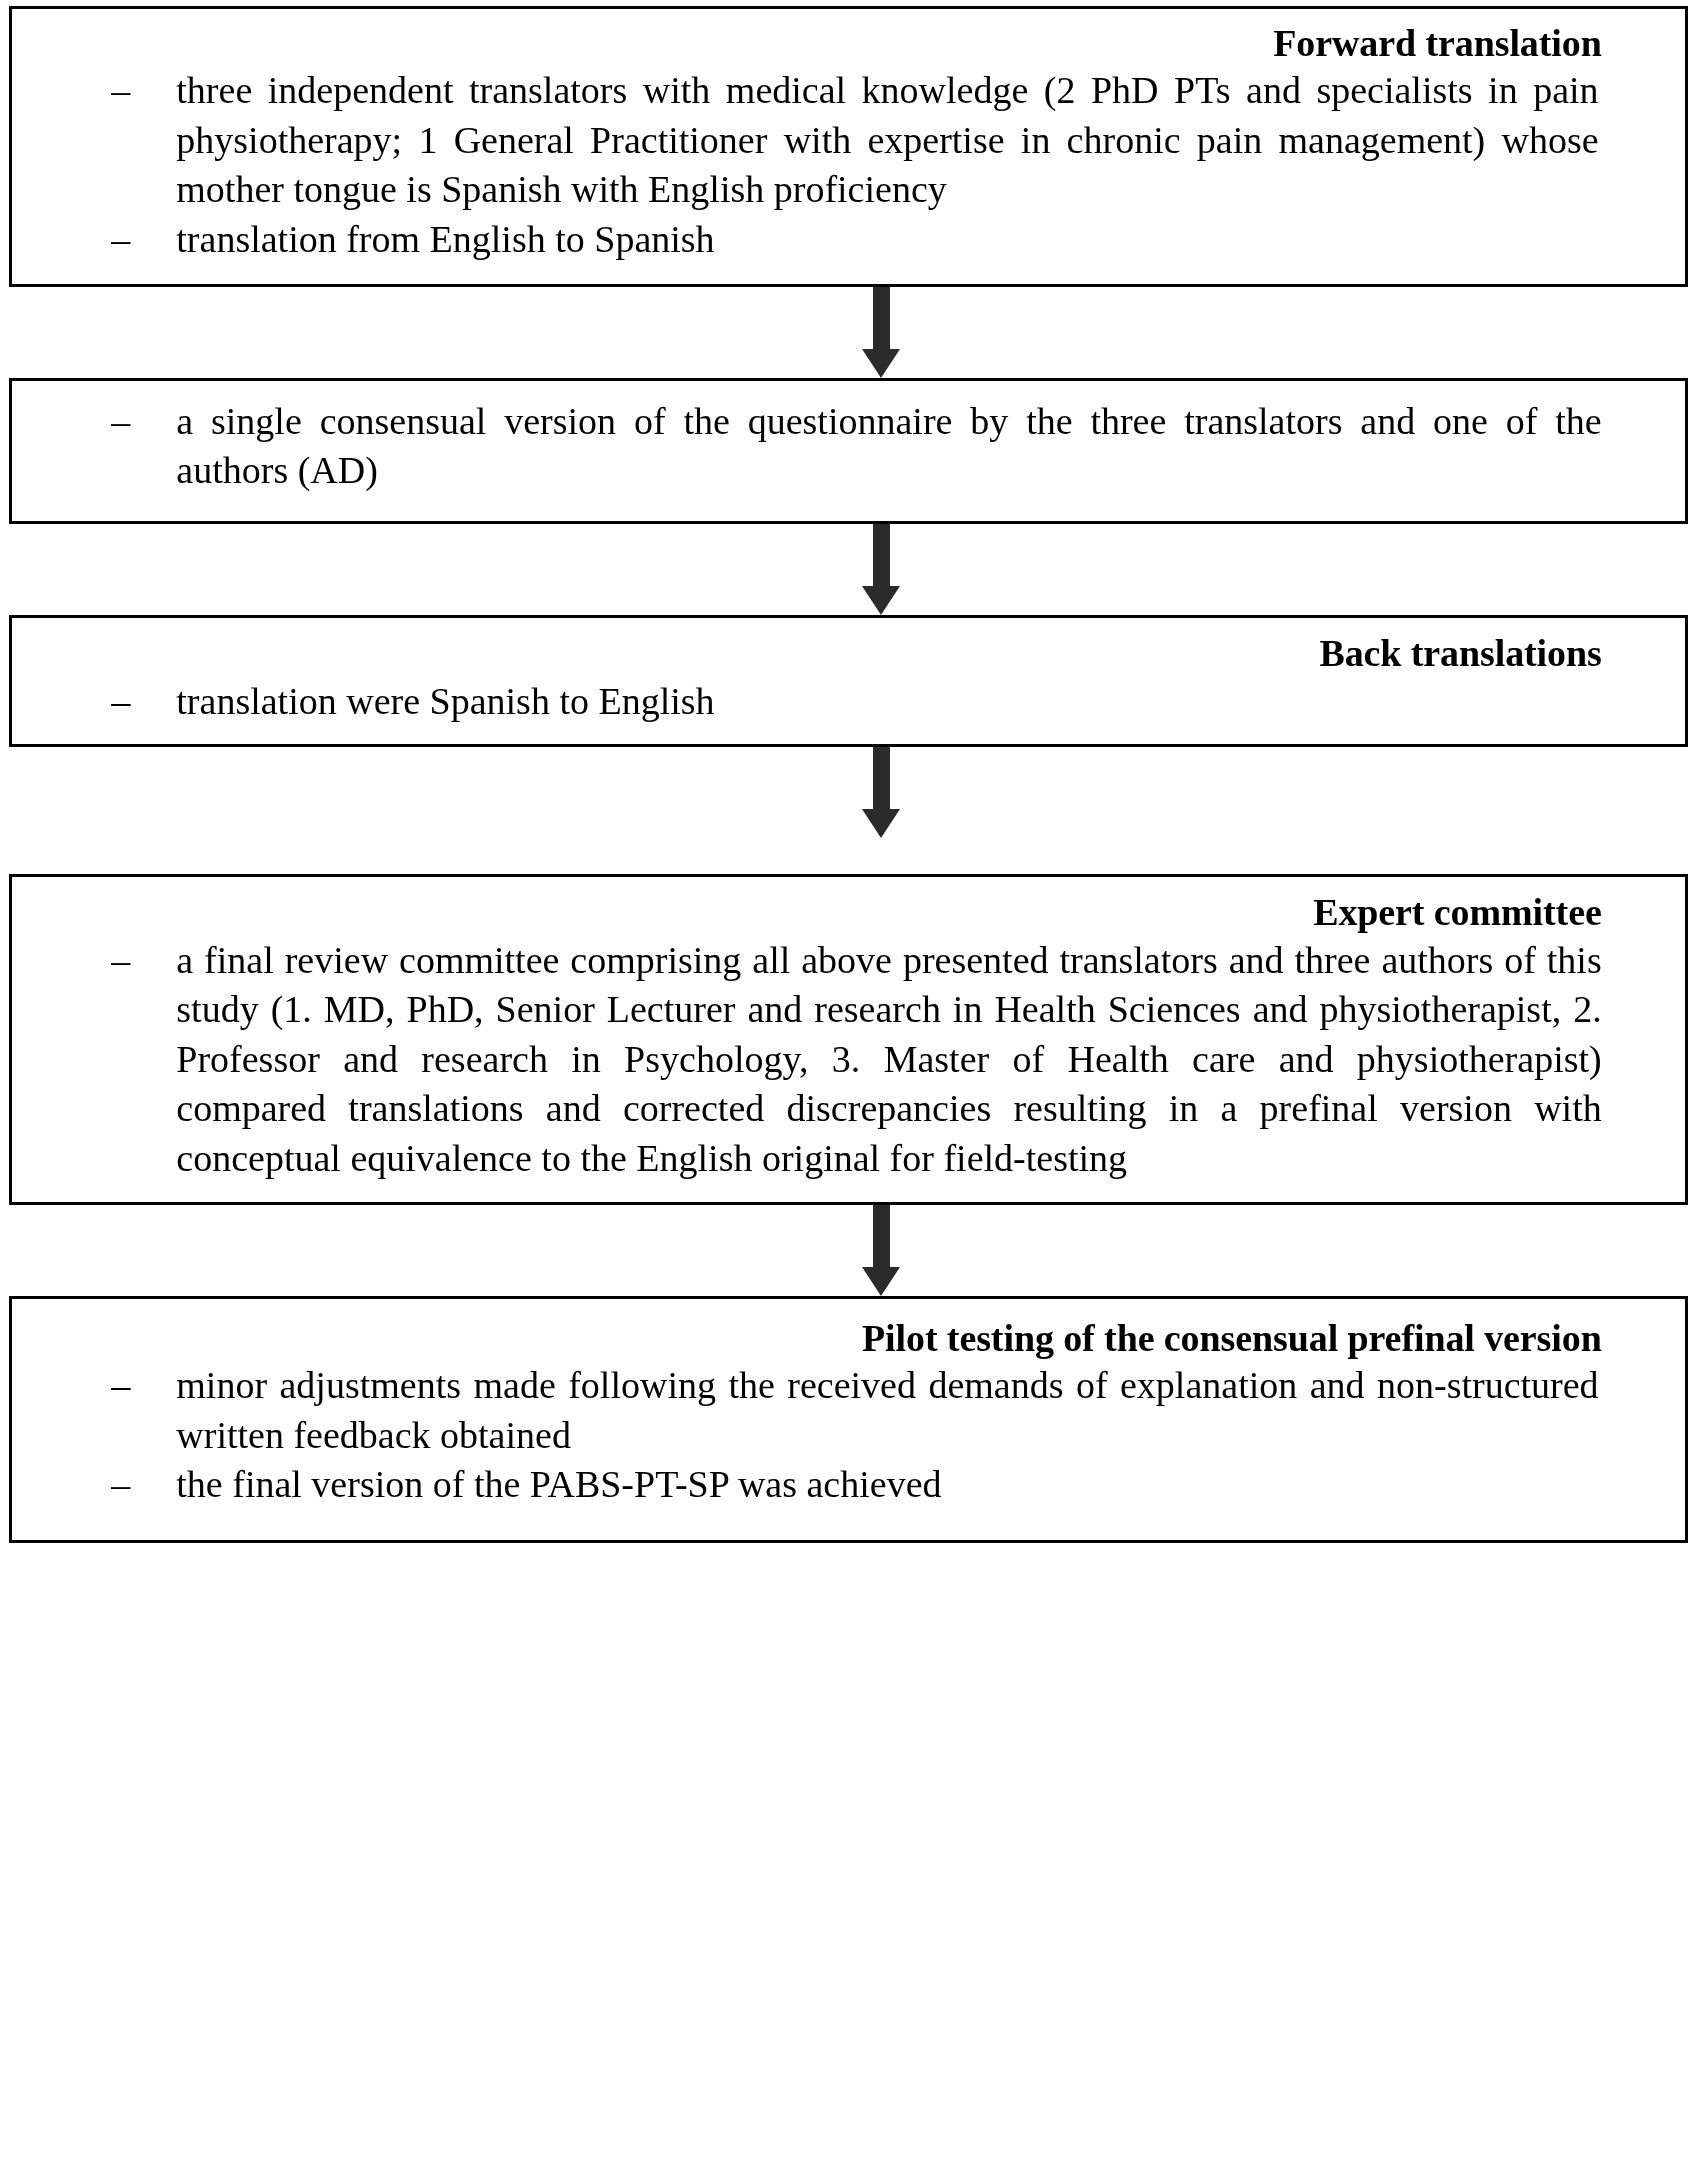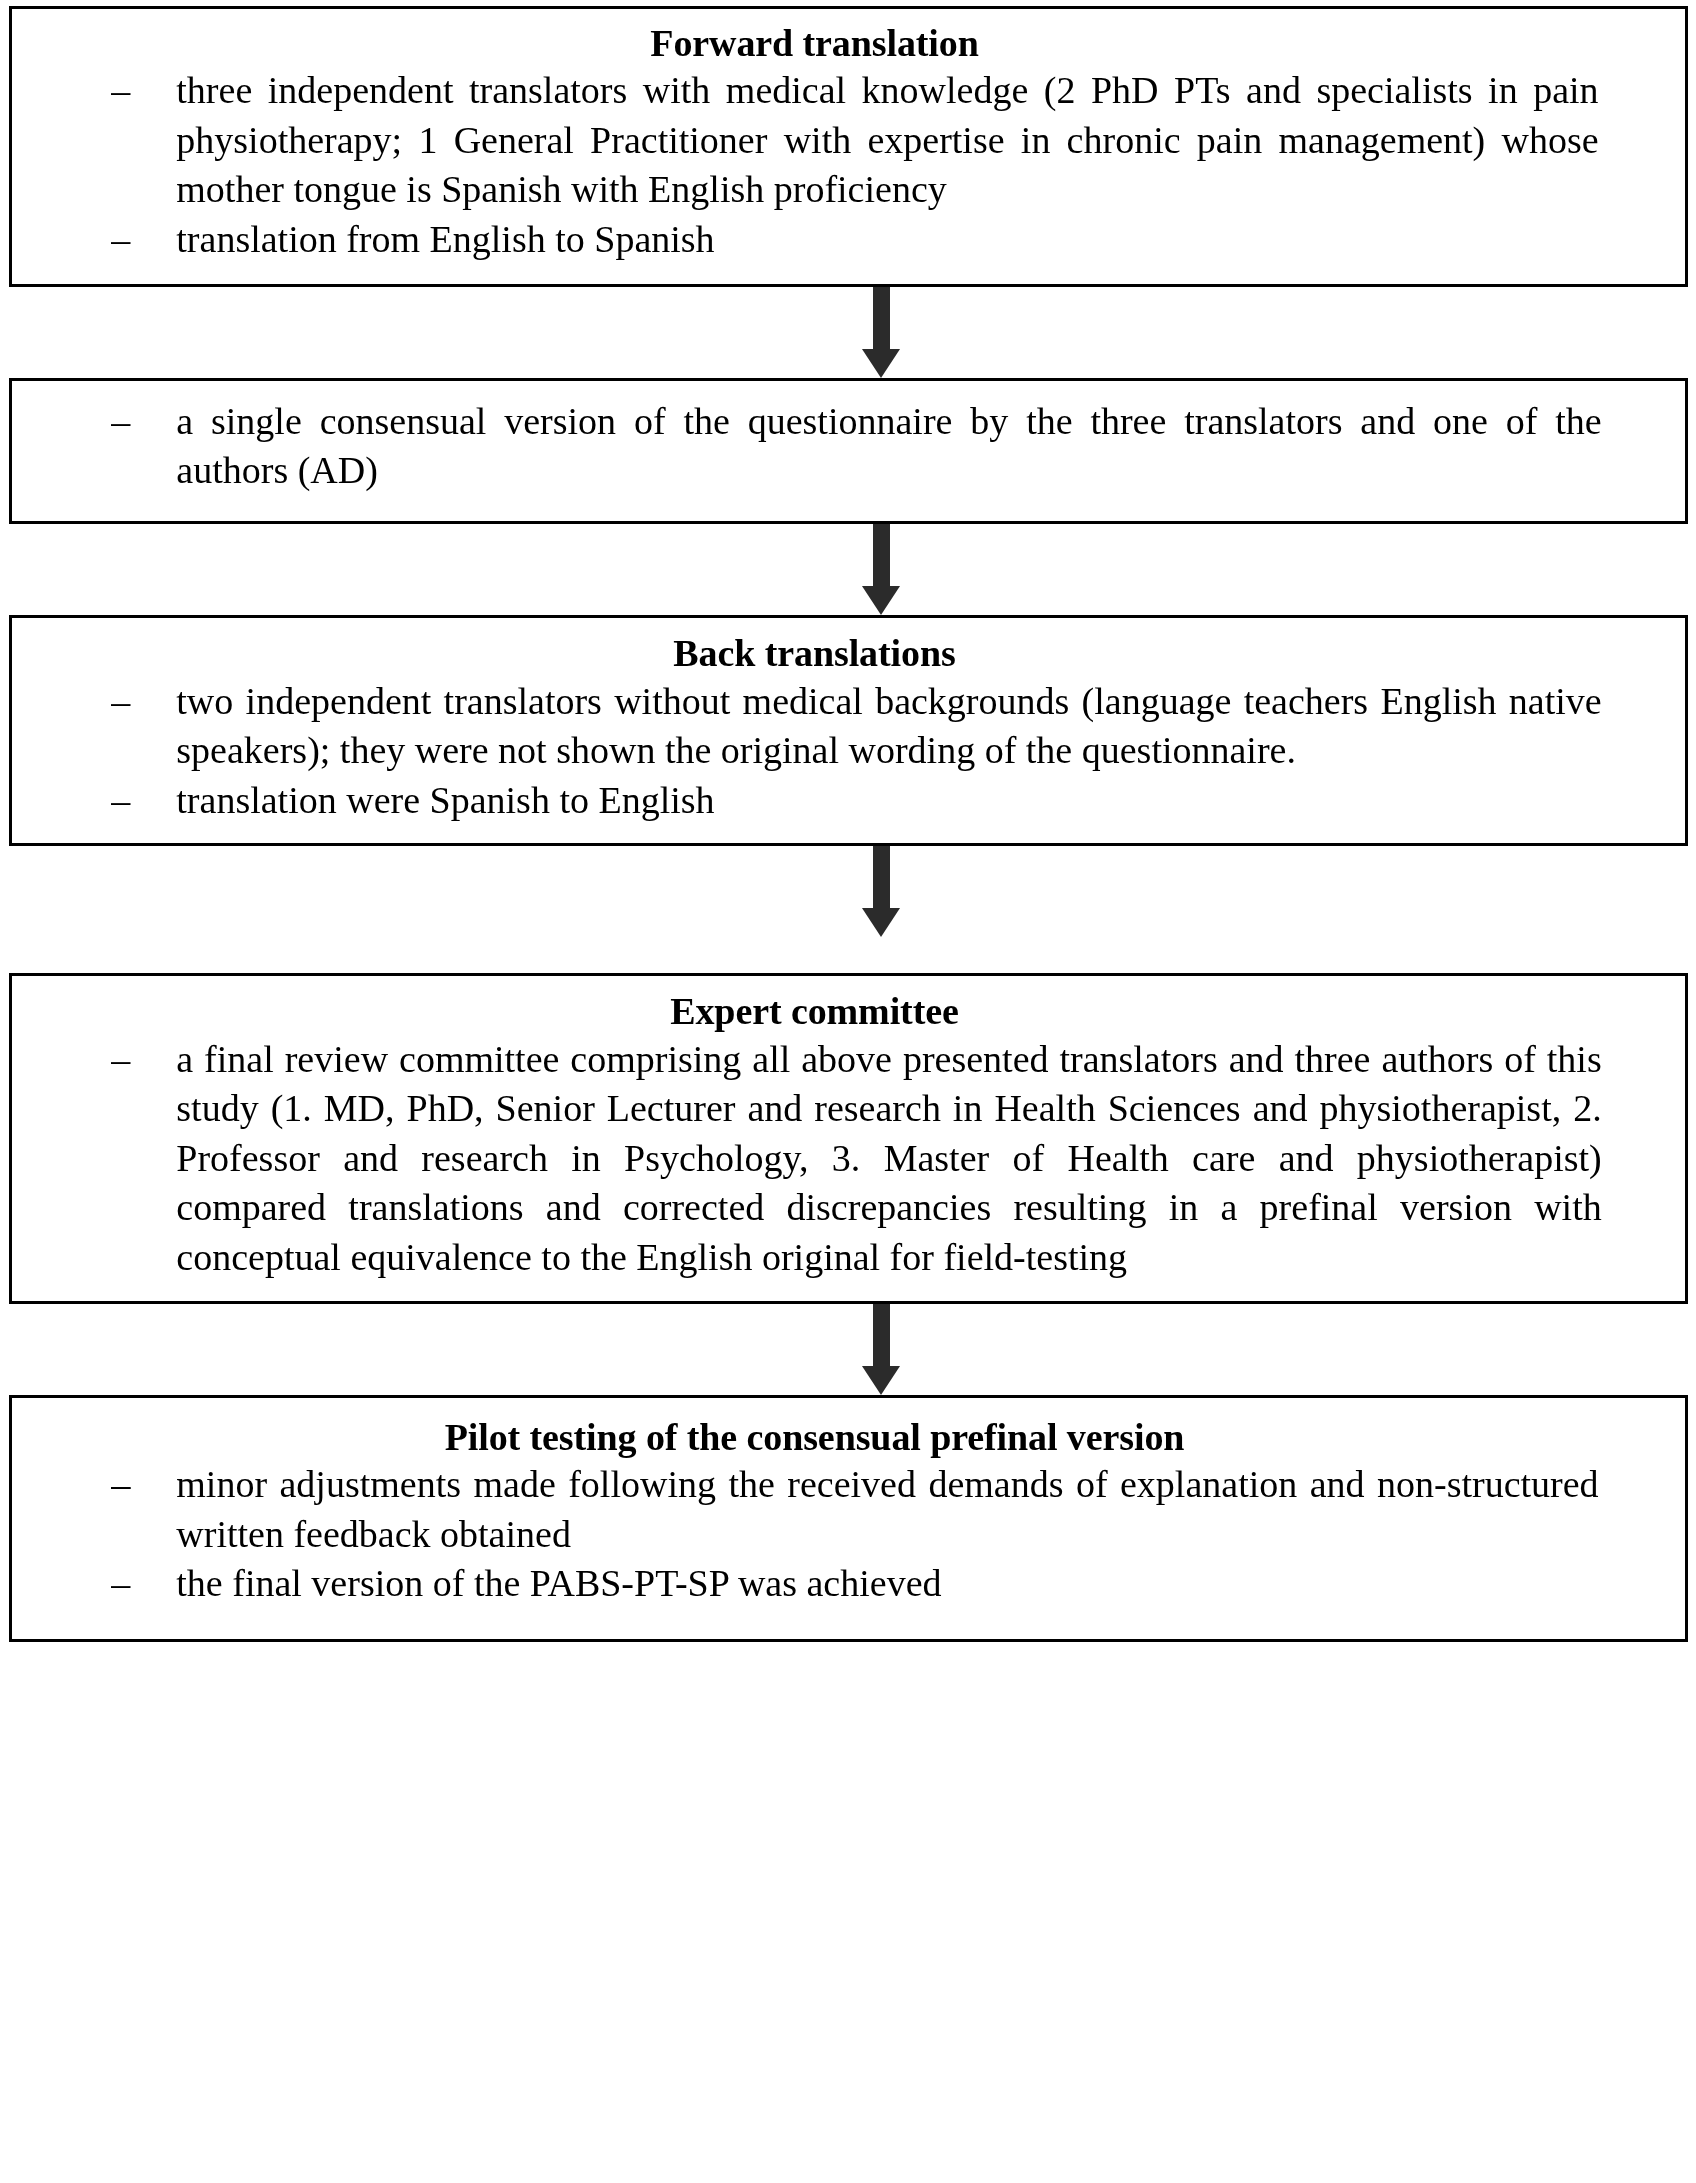--- a/index.html
+++ b/index.html
@@ -32,21 +32,21 @@
     padding: 13.5px 83px 13.5px 15.5px;
     margin: 0;
   }
 
   .stage-title {
     font-size: 38px;
     font-weight: bold;
     line-height: 1.06;
     letter-spacing: -0.1px;
     margin: 0 0 3.1px 0;
-    text-align: center;
+    text-align: right;
   }
 
   .bullet-list {
     list-style: none;
     margin: 0;
     padding: 0;
   }
 
   .bullet-item {
     position: relative;
@@ -157,21 +157,20 @@
       <div class="arrow-shaft"></div>
       <div class="arrow-head"></div>
     </div>
   </div>
 
   <div class="stage-box" id="box-3">
     <div class="stage-title">Back translations</div>
     <div class="bullet-list">
       <div class="bullet-item">
         <span class="bullet-dash">–</span>
-        <span>two independent translators without medical backgrounds (language teachers English native speakers); they were not shown the original wording of the questionnaire.</span>
       </div>
       <div class="bullet-item">
         <span class="bullet-dash">–</span>
         <span>translation were Spanish to English</span>
       </div>
     </div>
   </div>
 
   <div class="arrow-gap">
     <div class="arrow">

